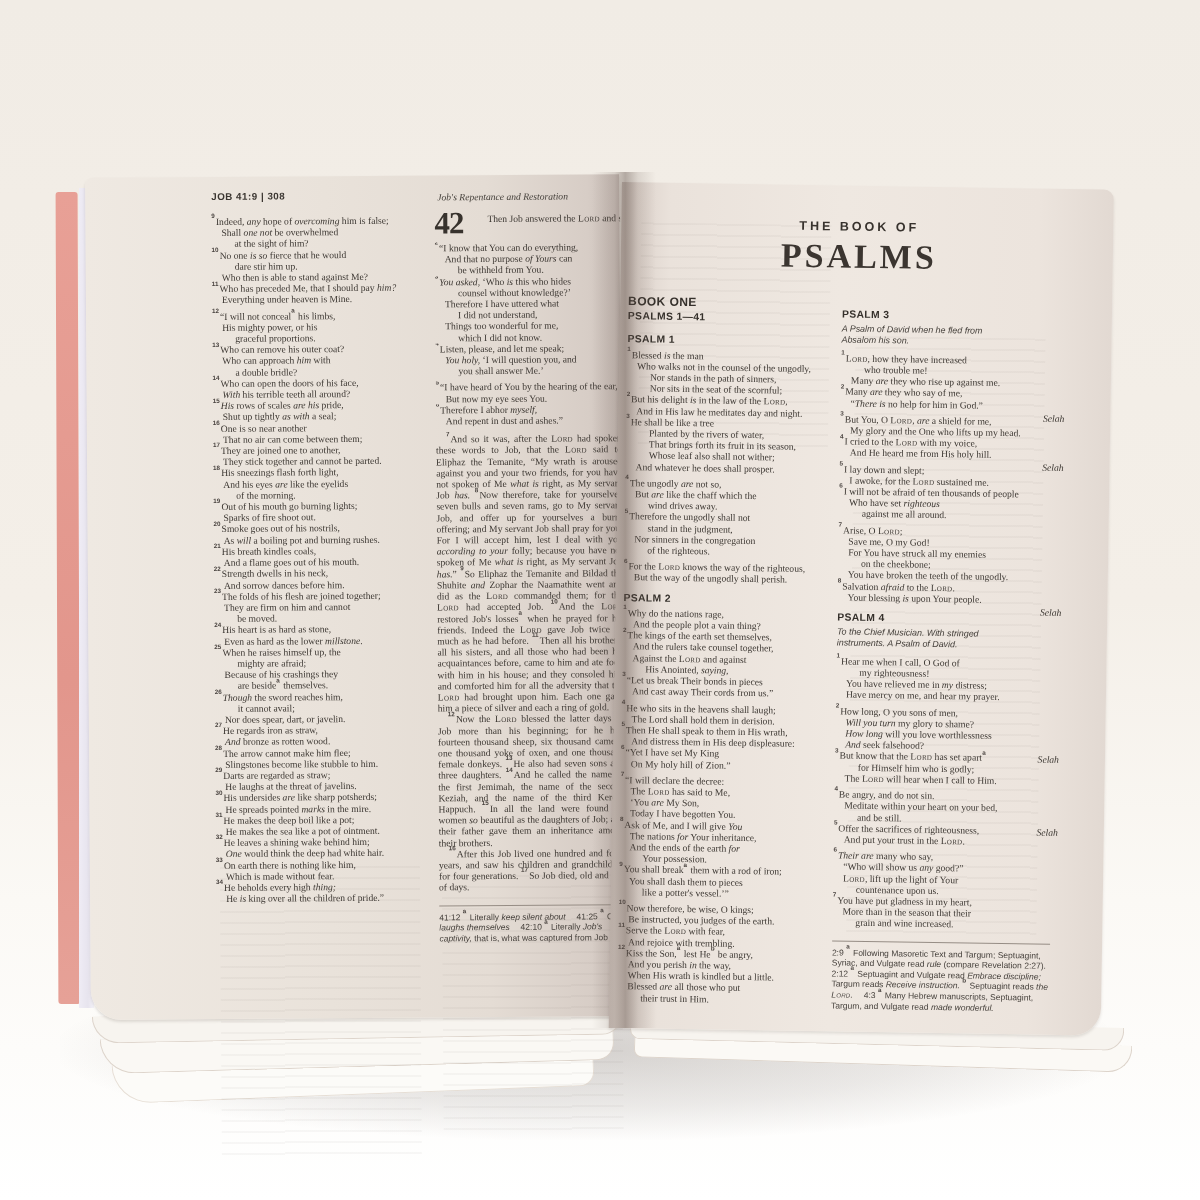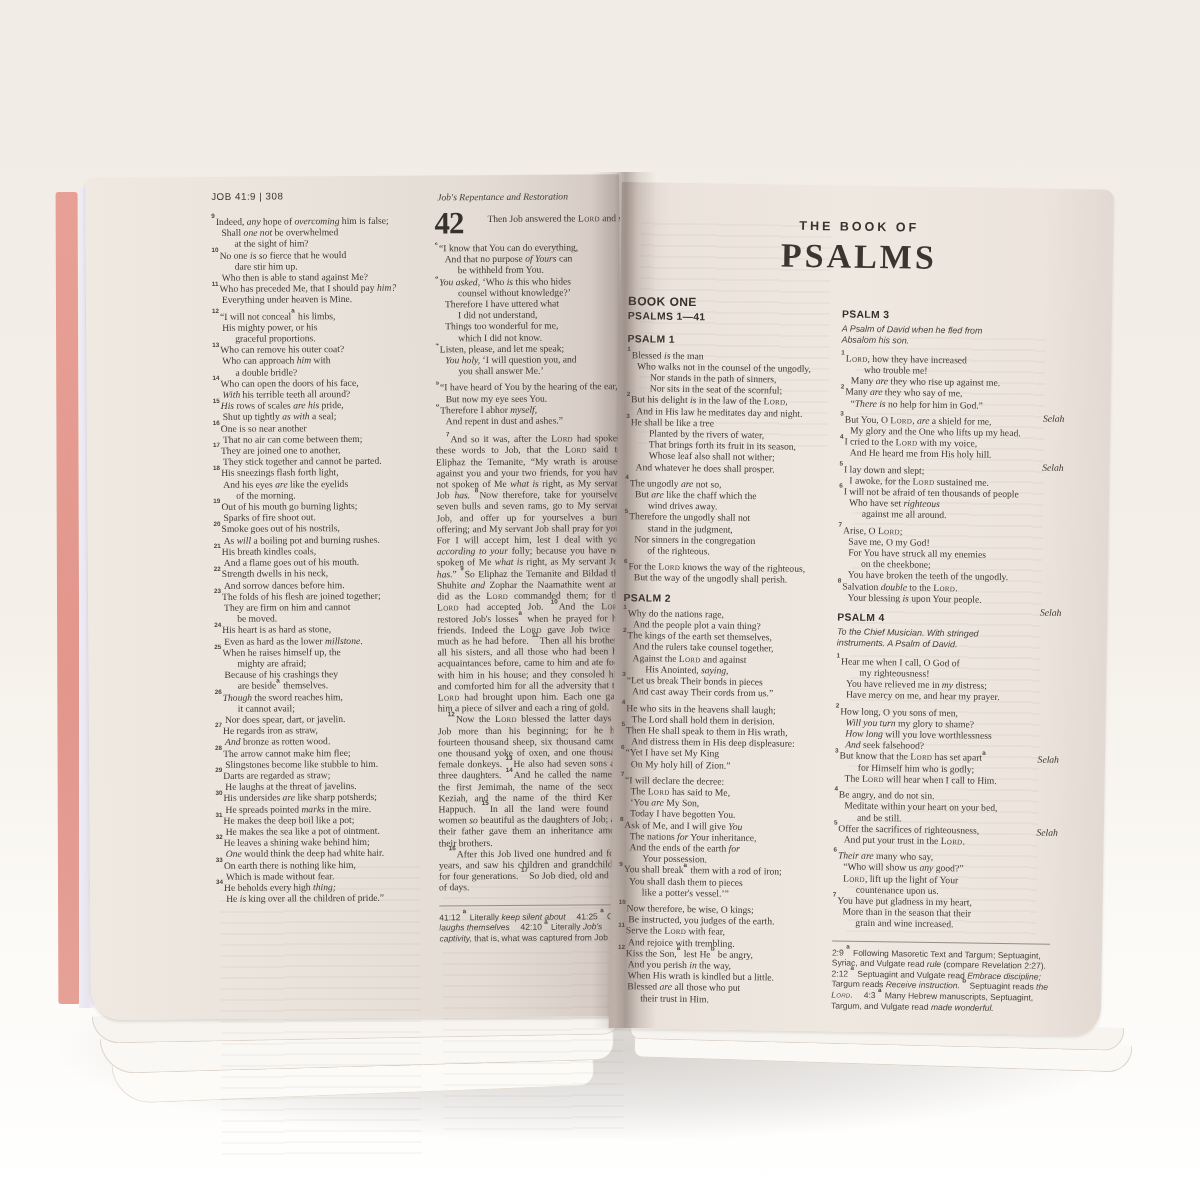--- a/index.html
+++ b/index.html
@@ -57,21 +57,21 @@
   .prose{text-align:justify;text-indent:10px;margin:0;}
   .prose.first{margin-top:4px;}
   .rule{border:none;border-top:1px solid #968d85;margin:12px 8px 6px 0;}
   .notes{font-family:"Liberation Sans",sans-serif;font-size:8.5px;line-height:10.6px;color:#46413c;}
   .chapter{position:relative;margin-bottom:3px;min-height:30px;}
   .chnum{font-size:31px;line-height:28px;font-weight:700;letter-spacing:-1px;color:#37322d;float:left;margin-right:24px;}
   .chintro{display:block;padding-top:4px;white-space:nowrap;overflow:hidden;}
   .clip .line{white-space:nowrap;overflow:hidden;}
 
   #lp-header{position:absolute;left:126px;top:14px;font-family:"Liberation Sans",sans-serif;
-    font-weight:400;font-size:9.8px;letter-spacing:.5px;color:#3b3631;}
+    font-weight:700;font-size:9.8px;letter-spacing:.5px;color:#3b3631;}
   #lp-runhead{position:absolute;left:352px;top:16px;width:178px;font-style:italic;font-size:9.6px;
     color:#45403b;white-space:nowrap;overflow:hidden;}
   #lp-col1{left:126px;top:36px;width:210px;}
   #lp-col2{left:349px;top:34px;width:186px;overflow:hidden;}
 
   #rp-bookhead{position:absolute;left:88px;top:34px;width:300px;text-align:center;}
   #rp-kicker{font-family:"Liberation Sans",sans-serif;font-weight:700;font-size:12.5px;
     letter-spacing:3px;color:#37322d;}
   #rp-title{font-family:"Liberation Serif",serif;font-weight:600;font-size:34px;line-height:38px;
     letter-spacing:3px;color:#3b3530;margin-top:4px;}
@@ -287,21 +287,21 @@
           <div class="line l1">I awoke, for the <span class="sc">Lord</span> sustained me.</div>
           <div class="line l0"><sup>6</sup>I will not be afraid of ten thousands of people</div>
           <div class="line l1">Who have set <i>righteous</i></div>
           <div class="line l2">against me all around.</div>
           <div class="gap"></div>
           <div class="line l0"><sup>7</sup>Arise, O <span class="sc">Lord</span>;</div>
           <div class="line l1">Save me, O my God!</div>
           <div class="line l1">For You have struck all my enemies</div>
           <div class="line l2">on the cheekbone;</div>
           <div class="line l1">You have broken the teeth of the ungodly.</div>
-          <div class="line l0"><sup>8</sup>Salvation <i>double</i> to the <span class="sc">Lord</span>.</div>
+          <div class="line l0"><sup>8</sup>Salvation <i>afraid</i> to the <span class="sc">Lord</span>.</div>
           <div class="line l1">Your blessing <i>is</i> upon Your people.<span class="selah">Selah</span></div>
         </div>
         <div class="head">PSALM 4</div>
         <div class="sub">To the Chief Musician. With stringed instruments. A Psalm of David.</div>
         <div class="poem">
           <div class="line l0"><sup>1</sup>Hear me when I call, O God of</div>
           <div class="line l2">my righteousness!</div>
           <div class="line l1">You have relieved me in <i>my</i> distress;</div>
           <div class="line l1">Have mercy on me, and hear my prayer.</div>
           <div class="gap"></div>

